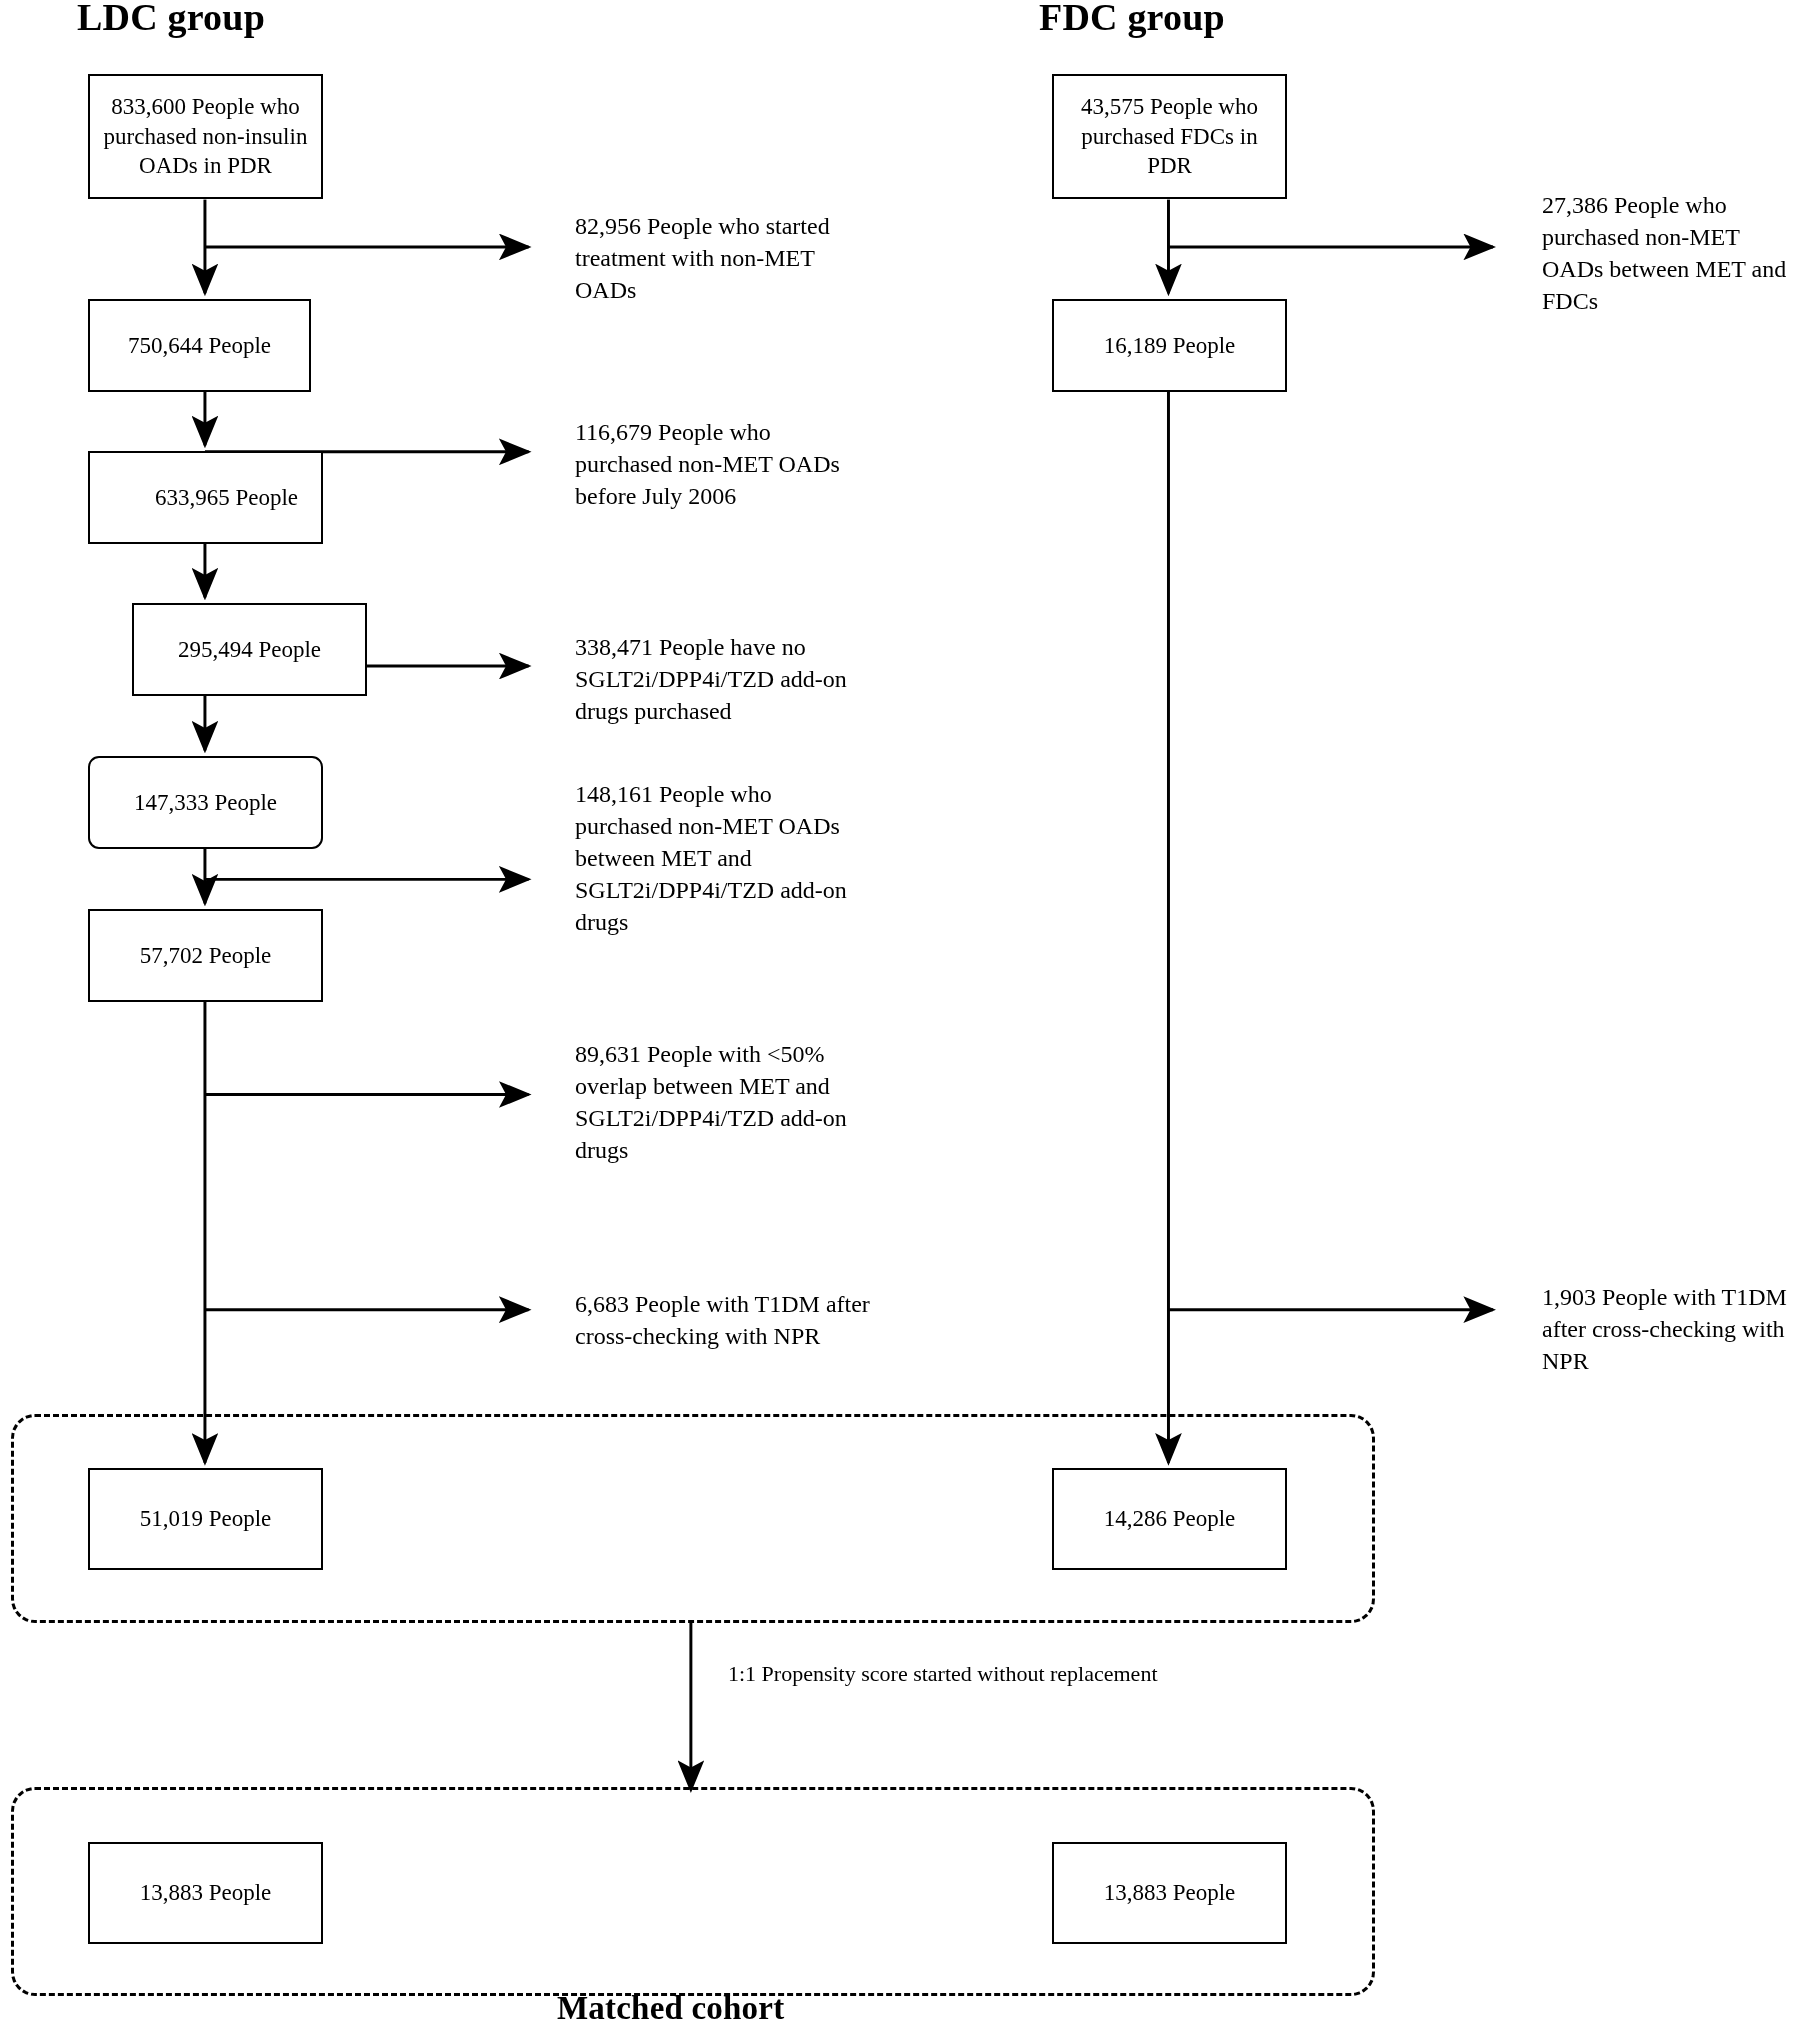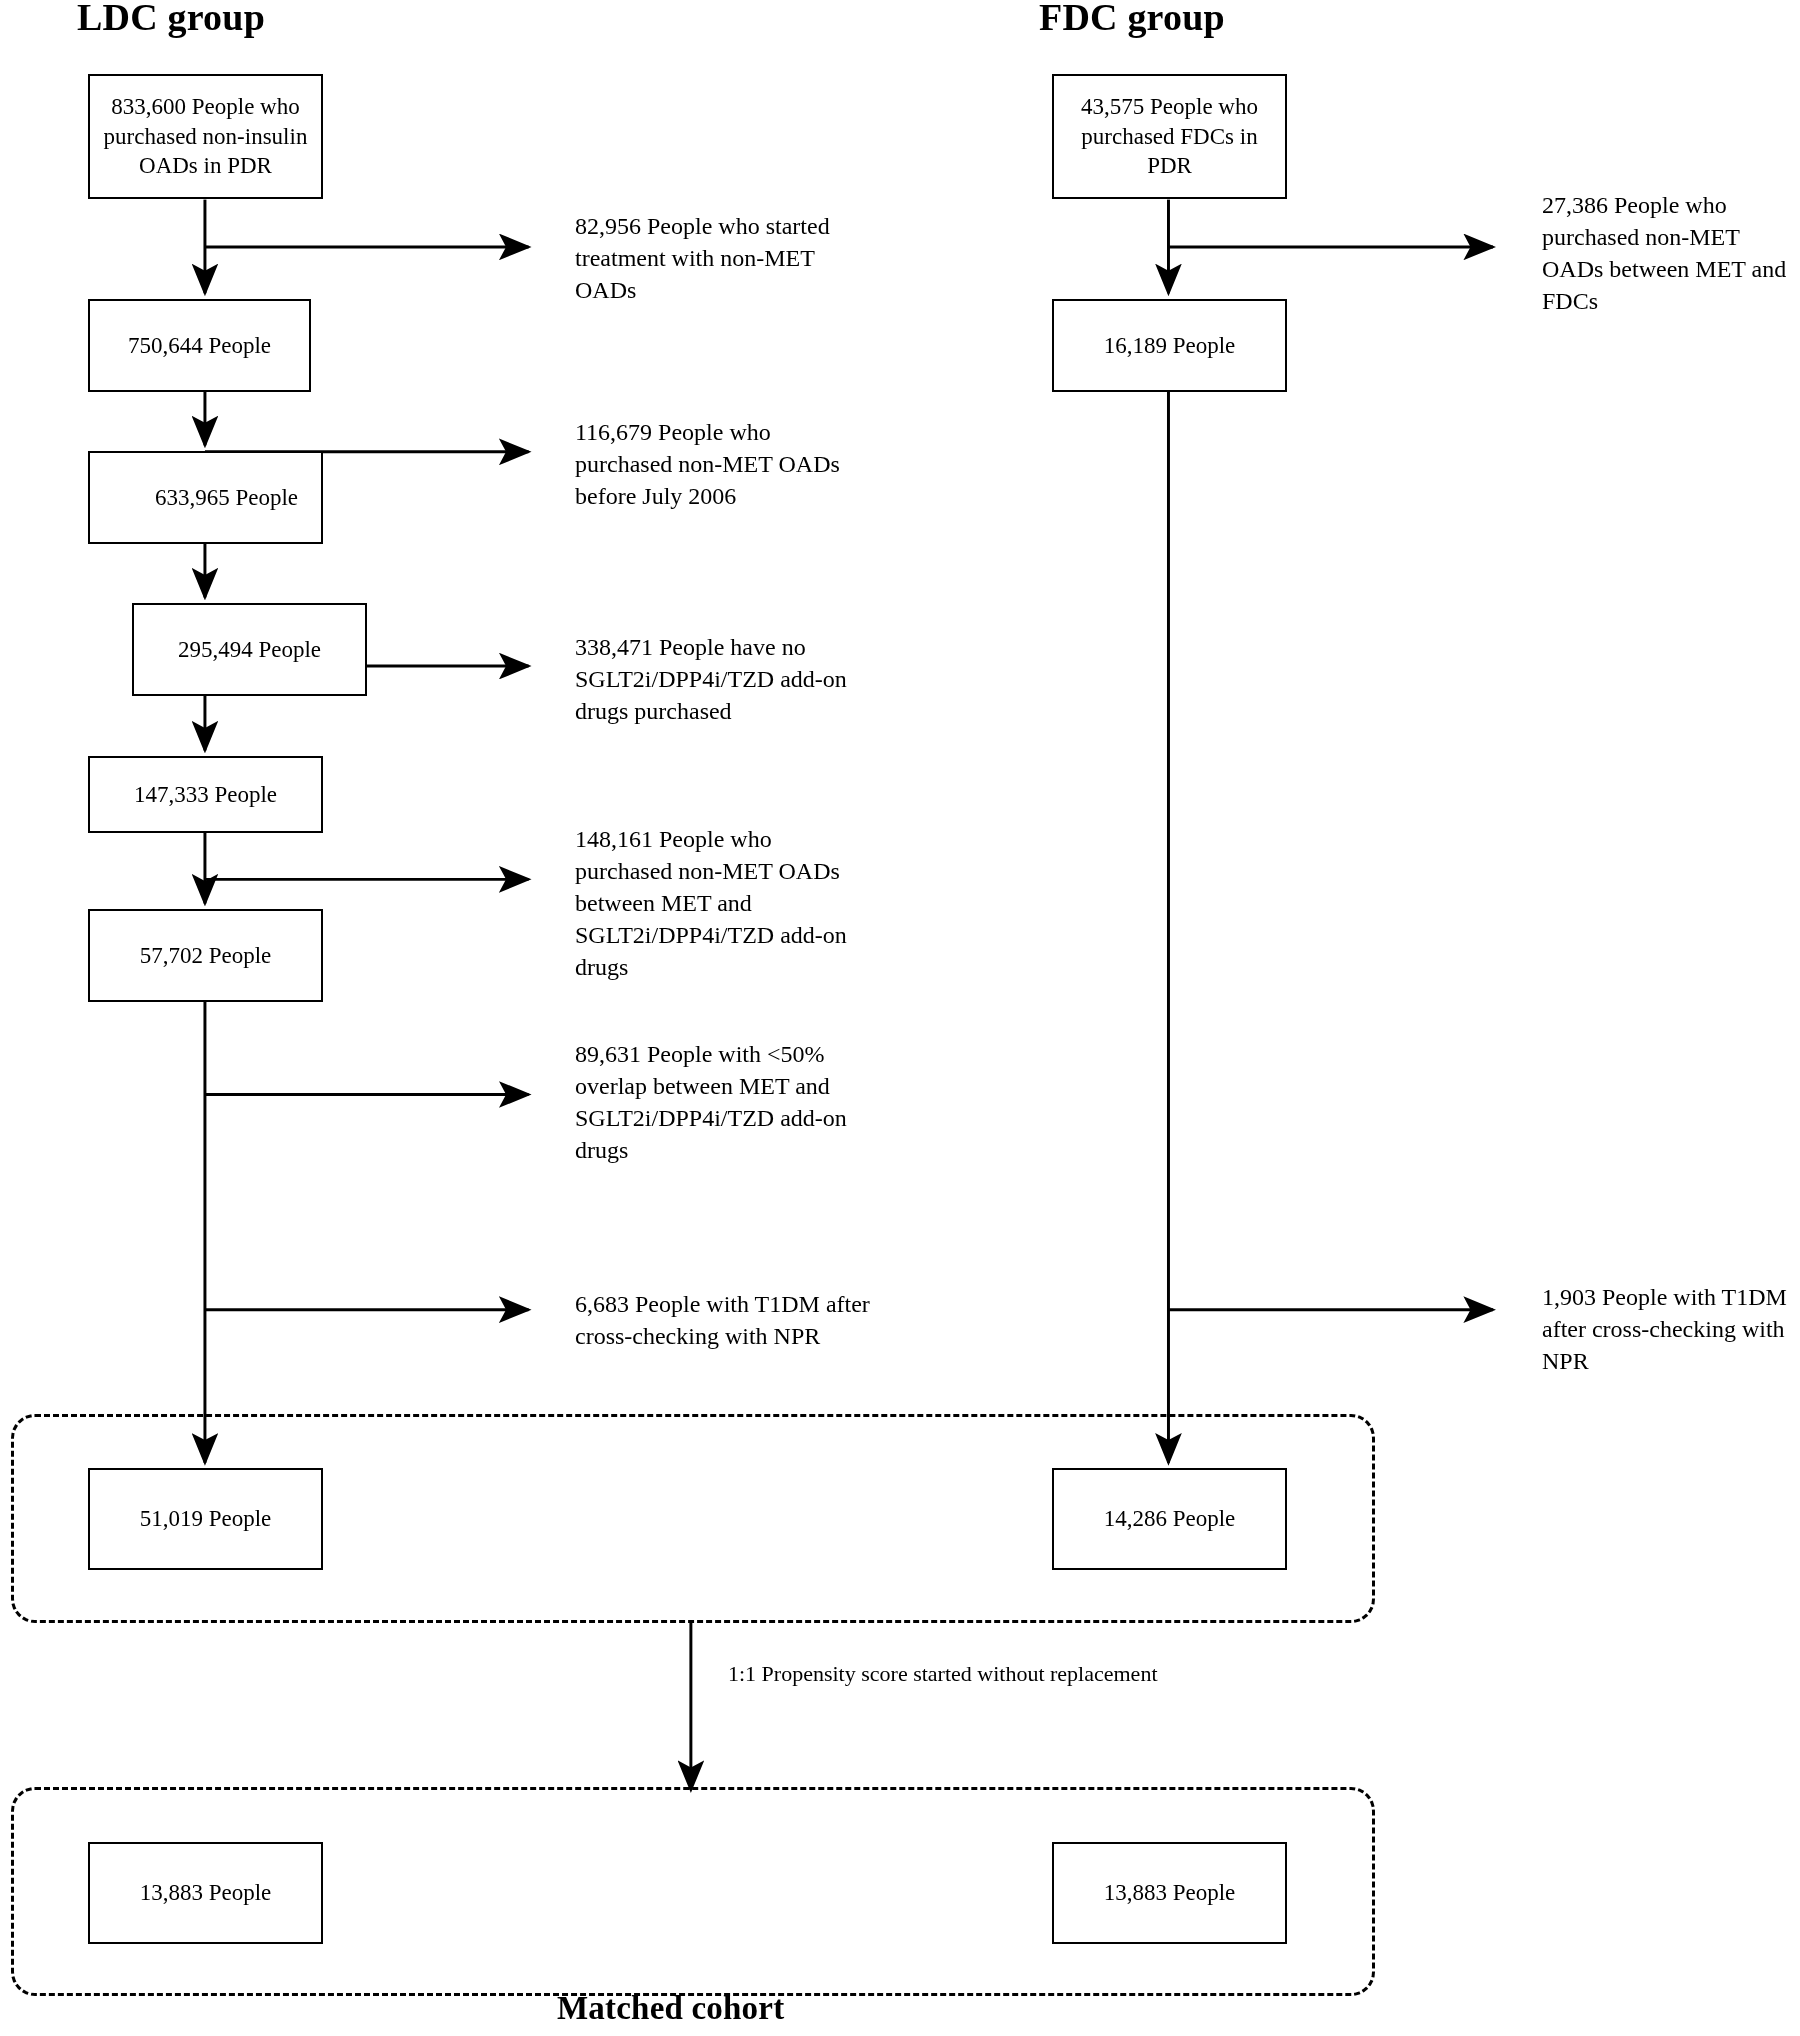--- a/index.html
+++ b/index.html
@@ -131,21 +131,21 @@
   </div>
 
   <div class="node-box" style="left:88px; top:451px; width:235px; height:93px;padding-left:42px;">
     <span class="node-text">633,965 People</span>
   </div>
 
   <div class="node-box" style="left:88px; top:603px; width:235px; height:93px;margin-left:44px;">
     <span class="node-text">295,494 People</span>
   </div>
 
-  <div class="node-box" style="left:88px; top:756px; width:235px; height:77px;">
+  <div class="node-box" style="left:88px; top:756px; width:235px; height:93px;border-radius:11px;">
     <span class="node-text">147,333 People</span>
   </div>
 
   <div class="node-box" style="left:88px; top:909px; width:235px; height:93px;">
     <span class="node-text">57,702 People</span>
   </div>
 
   <div class="node-box" style="left:88px; top:1468px; width:235px; height:102px;">
     <span class="node-text">51,019 People</span>
   </div>
@@ -169,21 +169,21 @@
   <div class="node-box" style="left:1052px; top:1842px; width:235px; height:102px;">
     <span class="node-text">13,883 People</span>
   </div>
 
   <div class="excl-text" style="left:575px; top:211px; width:278px;">82,956 People who started treatment with non-MET OADs</div>
 
   <div class="excl-text" style="left:575px; top:417px; width:288px;">116,679 People who purchased non-MET OADs before July 2006</div>
 
   <div class="excl-text" style="left:575px; top:632px; width:297px;">338,471 People have no SGLT2i/DPP4i/TZD add-on drugs purchased</div>
 
-  <div class="excl-text" style="left:575px; top:824px; width:297px;">148,161 People who purchased non-MET OADs between MET and SGLT2i/DPP4i/TZD add-on drugs</div>
+  <div class="excl-text" style="left:575px; top:779px; width:297px;">148,161 People who purchased non-MET OADs between MET and SGLT2i/DPP4i/TZD add-on drugs</div>
 
   <div class="excl-text" style="left:575px; top:1039px; width:297px;">89,631 People with &lt;50% overlap between MET and SGLT2i/DPP4i/TZD add-on drugs</div>
 
   <div class="excl-text" style="left:575px; top:1289px; width:306px;">6,683 People with T1DM after cross-checking with NPR</div>
 
   <div class="excl-text" style="left:1542px; top:190px; width:255px;">27,386 People who purchased non-MET OADs between MET and FDCs</div>
 
   <div class="excl-text" style="left:1542px; top:1282px; width:255px;">1,903 People with T1DM after cross-checking with NPR</div>
 
   <div class="note-text" style="left:728px; top:1660px;">1:1 Propensity score started without replacement</div>

